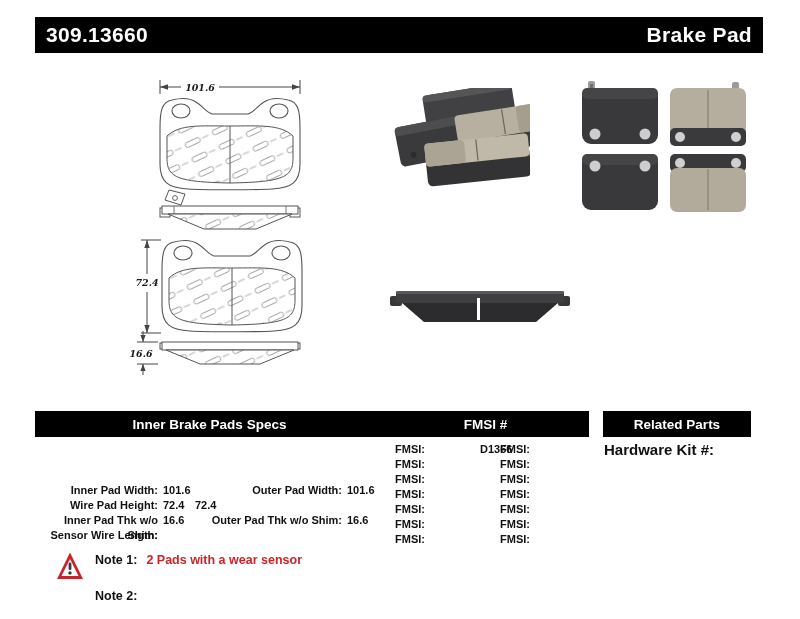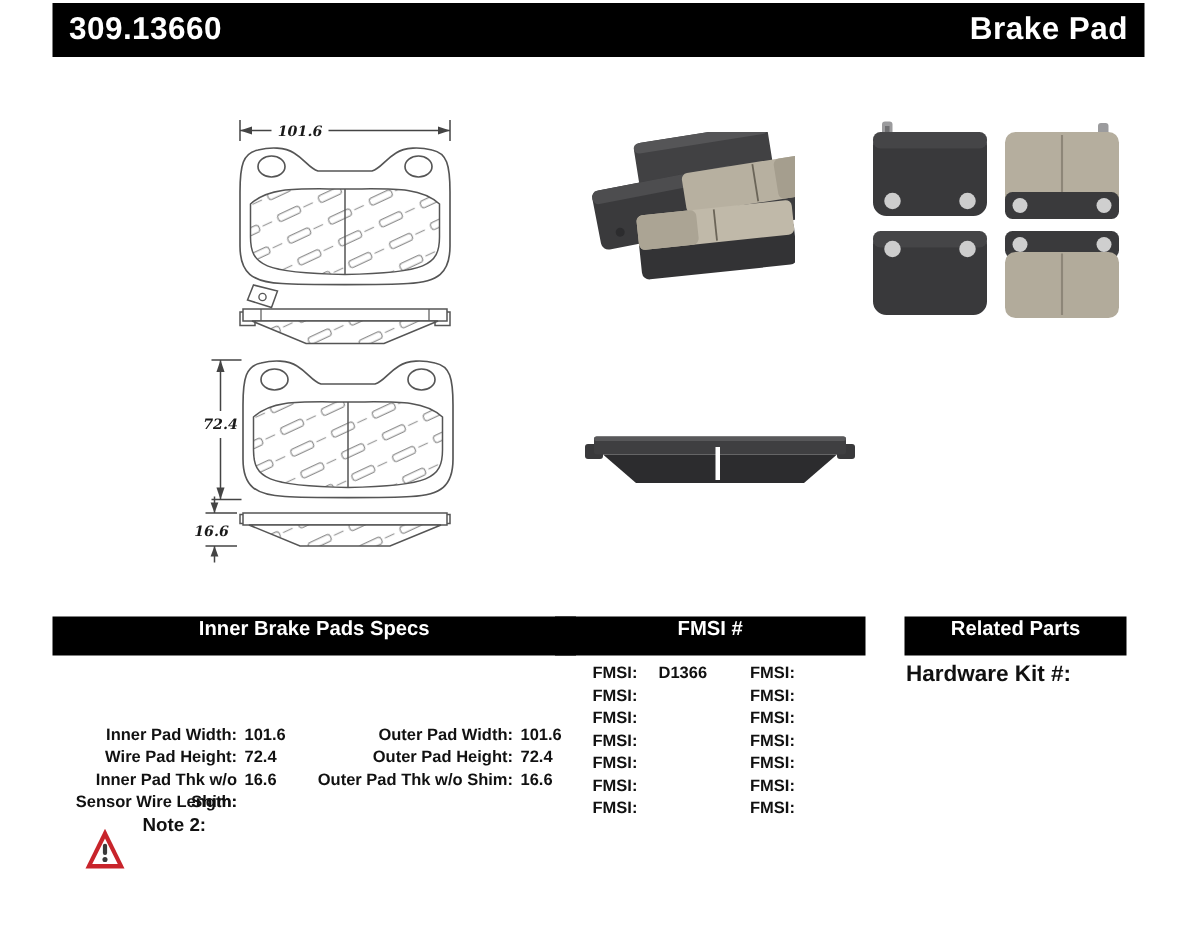--- a/index.html
+++ b/index.html
@@ -1,59 +1,59 @@
 <!DOCTYPE html>
 <html><head>
 <meta charset="utf-8">
 <style>
   html,body{margin:0;padding:0;background:#fff;}
   .page{position:relative;width:800px;height:619px;background:#ffffff;
         font-family:"Liberation Sans",sans-serif;overflow:hidden;}
 
   
-  .titlebar{position:absolute;left:35px;top:2px;width:728px;height:36px;
+  .titlebar{position:absolute;left:35px;top:17px;width:728px;height:36px;
     background:#000;color:#fff;display:flex;justify-content:space-between;
     align-items:center;padding:0 11px;box-sizing:border-box;
     font-weight:bold;font-size:21px;letter-spacing:.3px;}
 
   
   .colhdr{position:absolute;top:411px;height:26px;background:#000;color:#fff;
-    display:flex;align-items:flex-start;justify-content:center;font-weight:bold;
+    display:flex;align-items:center;justify-content:center;font-weight:bold;
     font-size:13.5px;box-sizing:border-box;}
   .colhdr.specs{left:35px;width:349px;}
   .colhdr.specs span{flex:1;text-align:center;}
-  .colhdr.fmsi{left:370px;width:207px;}
+  .colhdr.fmsi{left:382px;width:207px;}
   .colhdr.related{left:603px;width:148px;}
 
   
   .speccol{position:absolute;top:442px;font-size:11px;font-weight:bold;color:#111;}
   .speccol .row{display:flex;height:15px;line-height:15px;}
   .inner-col{left:35px;width:190px;margin-top:41px;}
   .inner-col .lbl{flex:0 0 123px;text-align:right;}
   .outer-col{left:190px;width:195px;margin-top:41px;}
   .outer-col .lbl{flex:0 0 152px;text-align:right;}
   .speccol .val{margin-left:5px;text-align:left;}
 
   .fmsicol{position:absolute;top:442px;font-size:11px;font-weight:bold;color:#111;}
-  .fmsicol .row{display:flex;height:15px;line-height:15px;}
+  .fmsicol .row{display:flex;height:15px;line-height:15px;gap:41px;}
   .fmsicol .lbl{flex:0 0 38px;}
   .fmsicol .val{margin-left:6px;}
   .fmsi-1{left:395px;width:100px;}
   .fmsi-2{left:500px;width:90px;}
 
   .relatedcol{position:absolute;left:604px;top:442px;font-size:15px;
     font-weight:bold;color:#111;}
   .relatedcol .row{display:flex;height:15px;line-height:15px;}
   .relatedcol .val{margin-left:5px;}
 
   
   .note-row{position:absolute;left:95px;font-size:12.5px;font-weight:bold;
     color:#111;display:flex;line-height:17px;}
   .note-1{top:552px;}
-  .note-2{top:542px;}
+  .note-2{top:588px;}
   .note-text-red{margin-left:9px;color:#cc2429;}
 
   .warn{position:absolute;left:56px;top:551px;}
 
   
   .draw{position:absolute;left:85px;top:68px;}
   .photoA{position:absolute;left:392px;top:88px;}
   .photoB{position:absolute;left:576px;top:78px;}
   .photoC{position:absolute;left:388px;top:286px;}
 
@@ -242,21 +242,20 @@
       <span class="val"></span>
     </div>
   </div>
 
   <div class="speccol outer-col">
     <div class="row">
       <span class="lbl">Outer Pad Width:</span>
       <span class="val">101.6</span>
     </div>
     <div class="row">
-      <span class="lbl">Outer Pad Height:</span>
       <span class="val">72.4</span>
     </div>
     <div class="row">
       <span class="lbl">Outer Pad Thk w/o Shim:</span>
       <span class="val">16.6</span>
     </div>
   </div>
 
   <div class="fmsicol fmsi-1">
     <div class="row">
@@ -327,18 +326,22 @@
     </div>
   </div>
 
   <svg class="warn" width="28" height="31" viewBox="0 0 28 31">
     <polygon points="14,1.5 27,28 1,28" fill="#c8242b"></polygon>
     <polygon points="14,8 22.5,25 5.5,25" fill="#ffffff"></polygon>
     <rect x="12.6" y="11.5" width="2.8" height="7.5" rx="1.3" fill="#3a3a3a"></rect>
     <circle cx="14" cy="22" r="1.7" fill="#3a3a3a"></circle>
   </svg>
 
+  <div class="note-row note-1">
+    <span>Note 1:</span>
+    <span class="note-text-red">2 Pads with a wear sensor</span>
+  </div>
   <div class="note-row note-2">
     <span>Note 2:</span>
     <span class="note-text-red"></span>
   </div>
 
 </div>
 
 </body></html>

